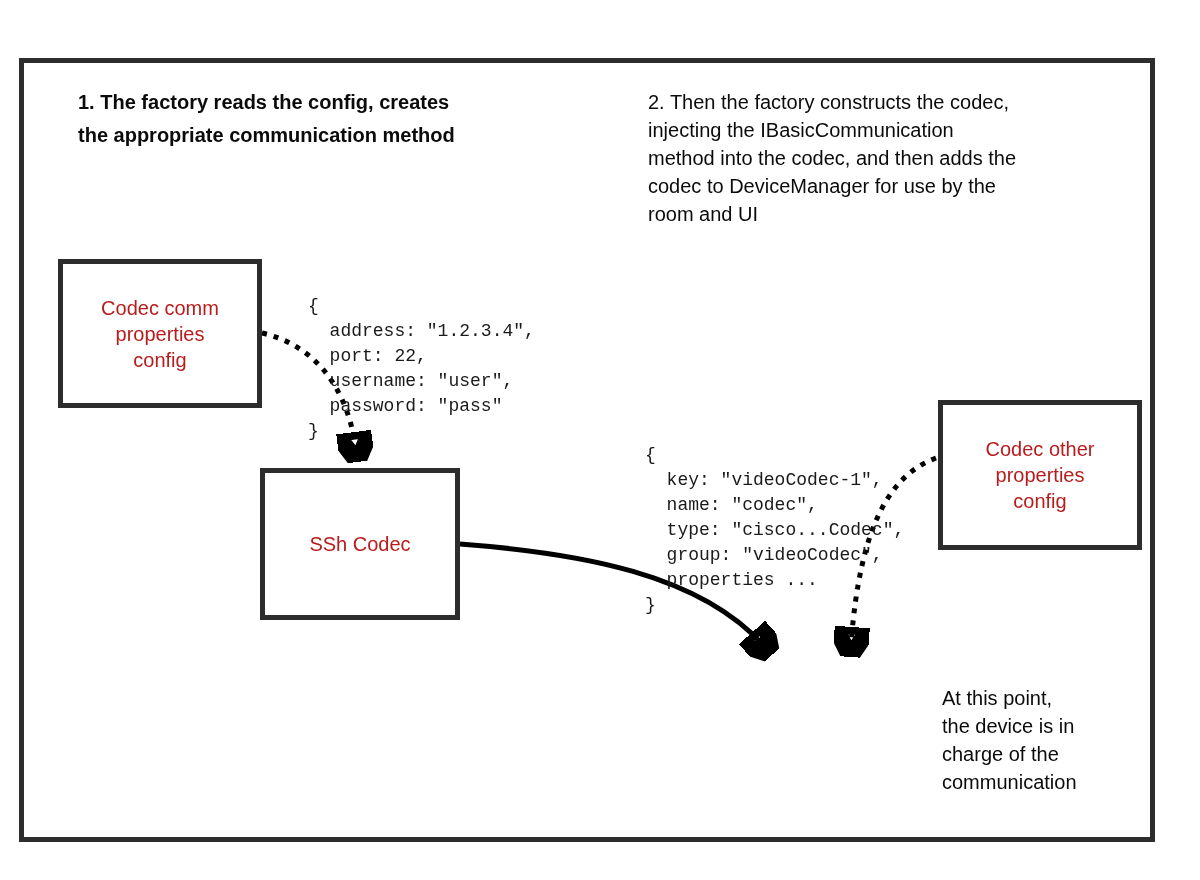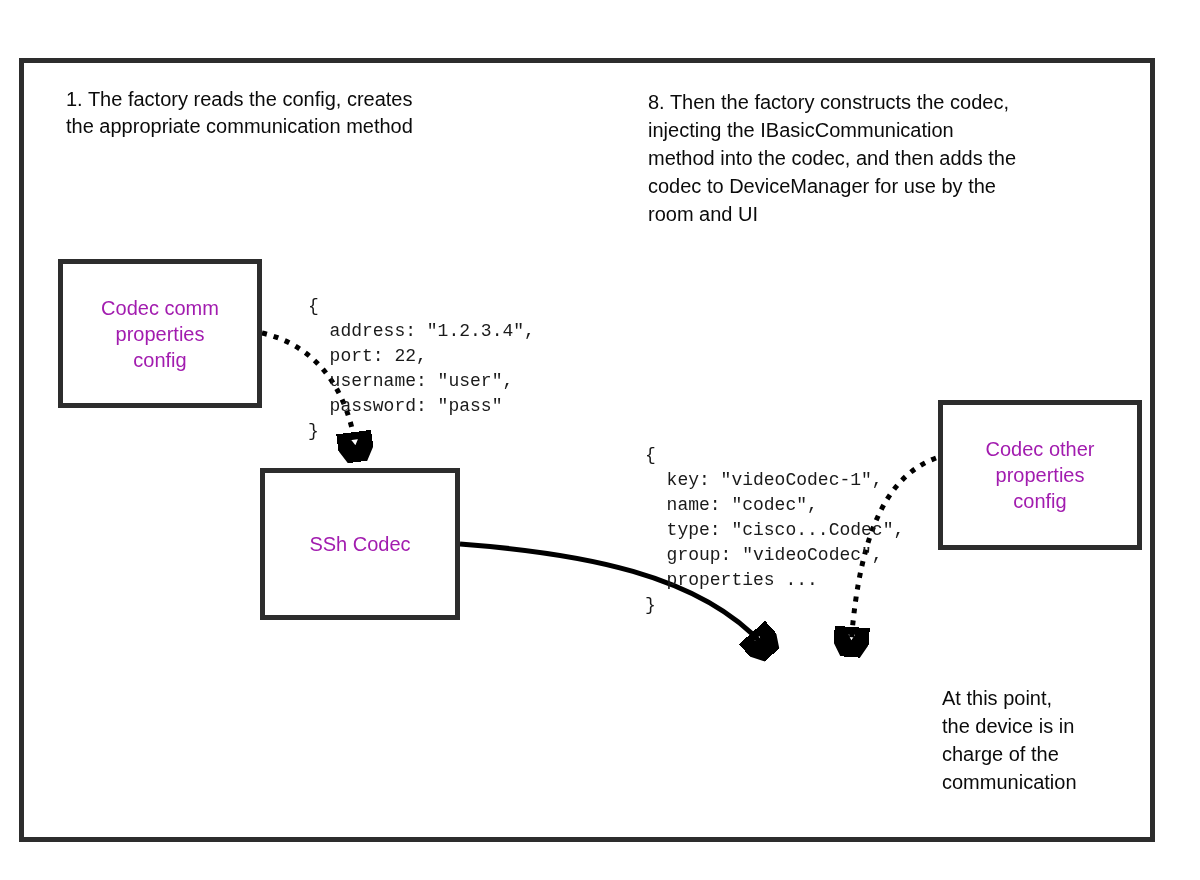--- a/index.html
+++ b/index.html
@@ -52,33 +52,33 @@
     background: #ffffff;
     display: flex;
     align-items: center;
     justify-content: center;
     text-align: center;
     font-size: 20px;
     line-height: 26px;
   }
   .node .label {
     white-space: pre-line;
-    color: #a21caf;
+    color: #b91c1c;
   }
   .code {
     position: absolute;
     margin: 0;
     font-family: "Liberation Mono", monospace;
     font-size: 18px;
     line-height: 25px;
     white-space: pre;
     color: #1a1a1a;
   }
   
-  .note-step1 { left: 66px;  top: 86px;  width: 460px; line-height: 27px; }
+  .note-step1 { left: 78px;  top: 86px;  width: 460px; line-height: 33px; font-weight: bold; }
   .note-step2 { left: 648px; top: 88px;  width: 480px; }
   .note-endpoint { left: 942px; top: 684px; width: 220px; }
   .node-codec-comm  { left: 58px;  top: 259px; width: 204px; height: 149px; }
   .node-ssh-client  { left: 260px; top: 468px; width: 200px; height: 152px; }
   .node-codec-other { left: 938px; top: 384px; width: 204px; height: 150px; margin-top: 16px; }
   .node-cisco-codec { left: 708px; top: 663px; width: 202px; height: 149px; }
   .code-comm  { left: 308px; top: 294px; }
   .code-codec { left: 645px; top: 443px; }
 </style>
 </head>
@@ -95,21 +95,21 @@
       </marker>
     </defs>
     <path class="dotted" d="M 262 333 C 310 344, 347 382, 356 450" marker-end="url(#arrowhead)"></path>
     <path class="solid" d="M 460 544 C 580 553, 700 574, 764 646" marker-end="url(#arrowhead)"></path>
     <path class="dotted" d="M 936 458 C 893 474, 860 520, 851 645" marker-end="url(#arrowhead)"></path>
   </svg>
 
   <div class="note note-step1">1. The factory reads the config, creates
 the appropriate communication method</div>
 
-  <div class="note note-step2">8. Then the factory constructs the codec,
+  <div class="note note-step2">2. Then the factory constructs the codec,
 injecting the IBasicCommunication
 method into the codec, and then adds the
 codec to DeviceManager for use by the
 room and UI</div>
 
   <div class="note note-endpoint">At this point,
 the device is in
 charge of the
 communication</div>
 

